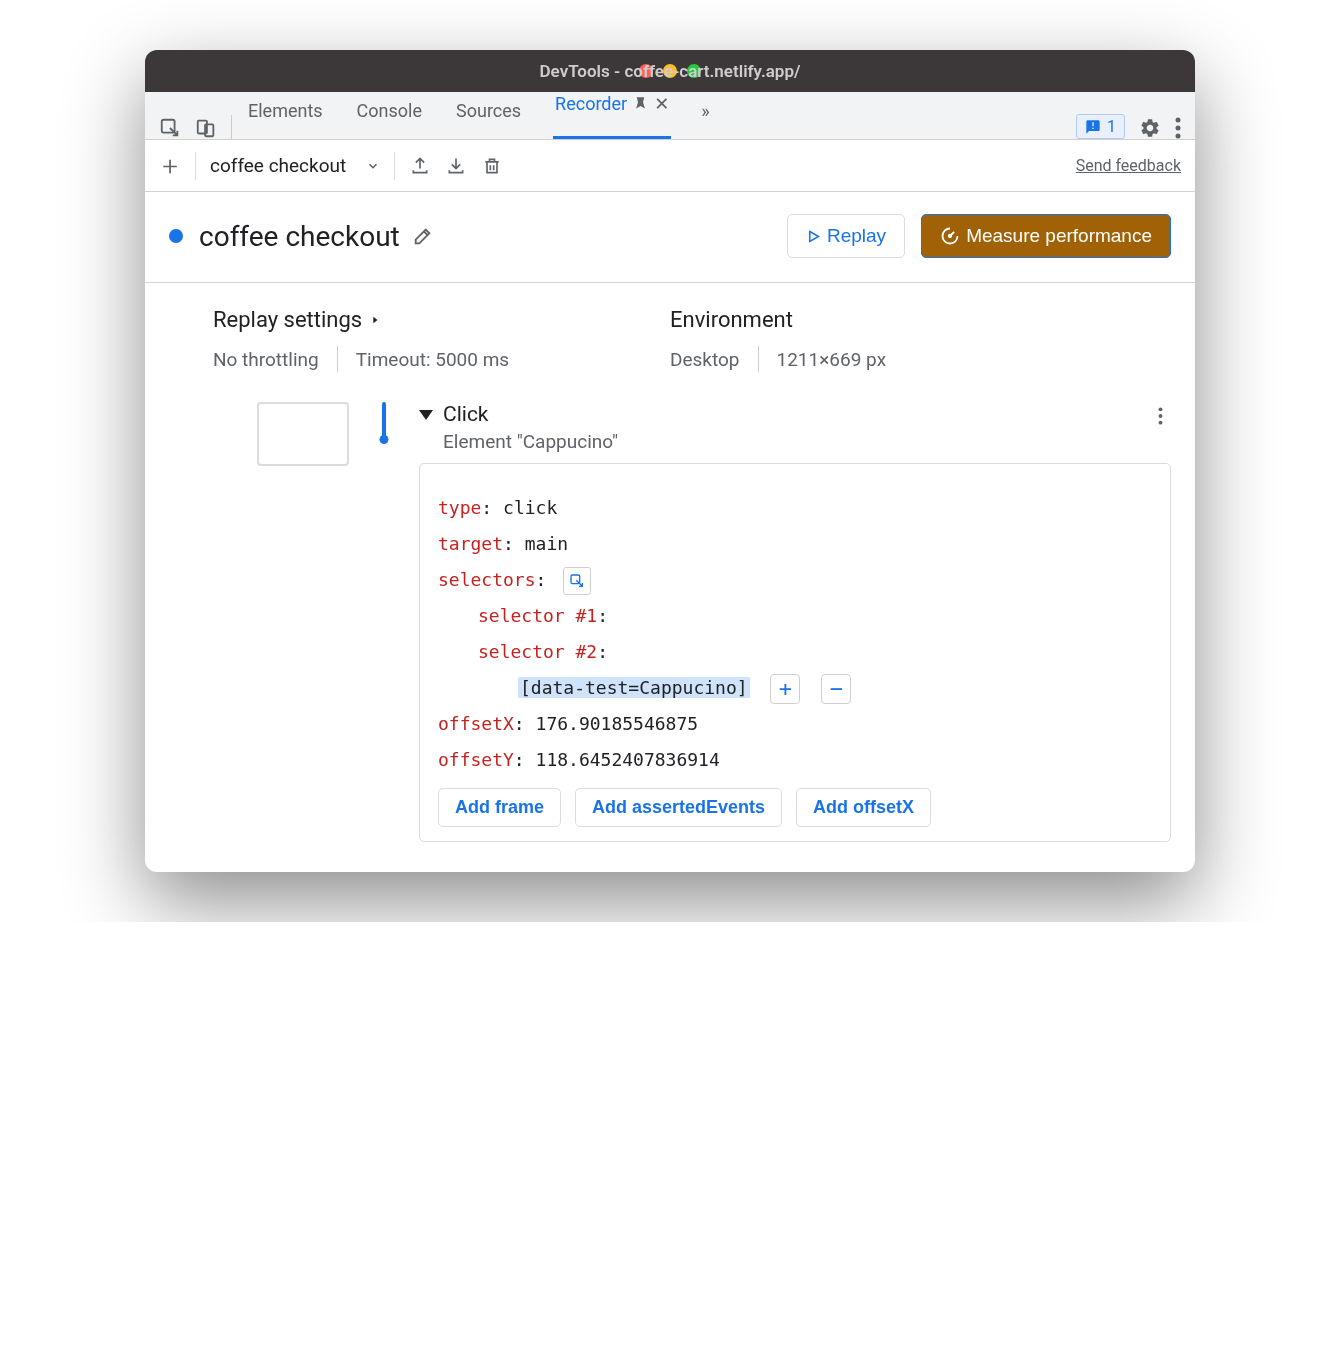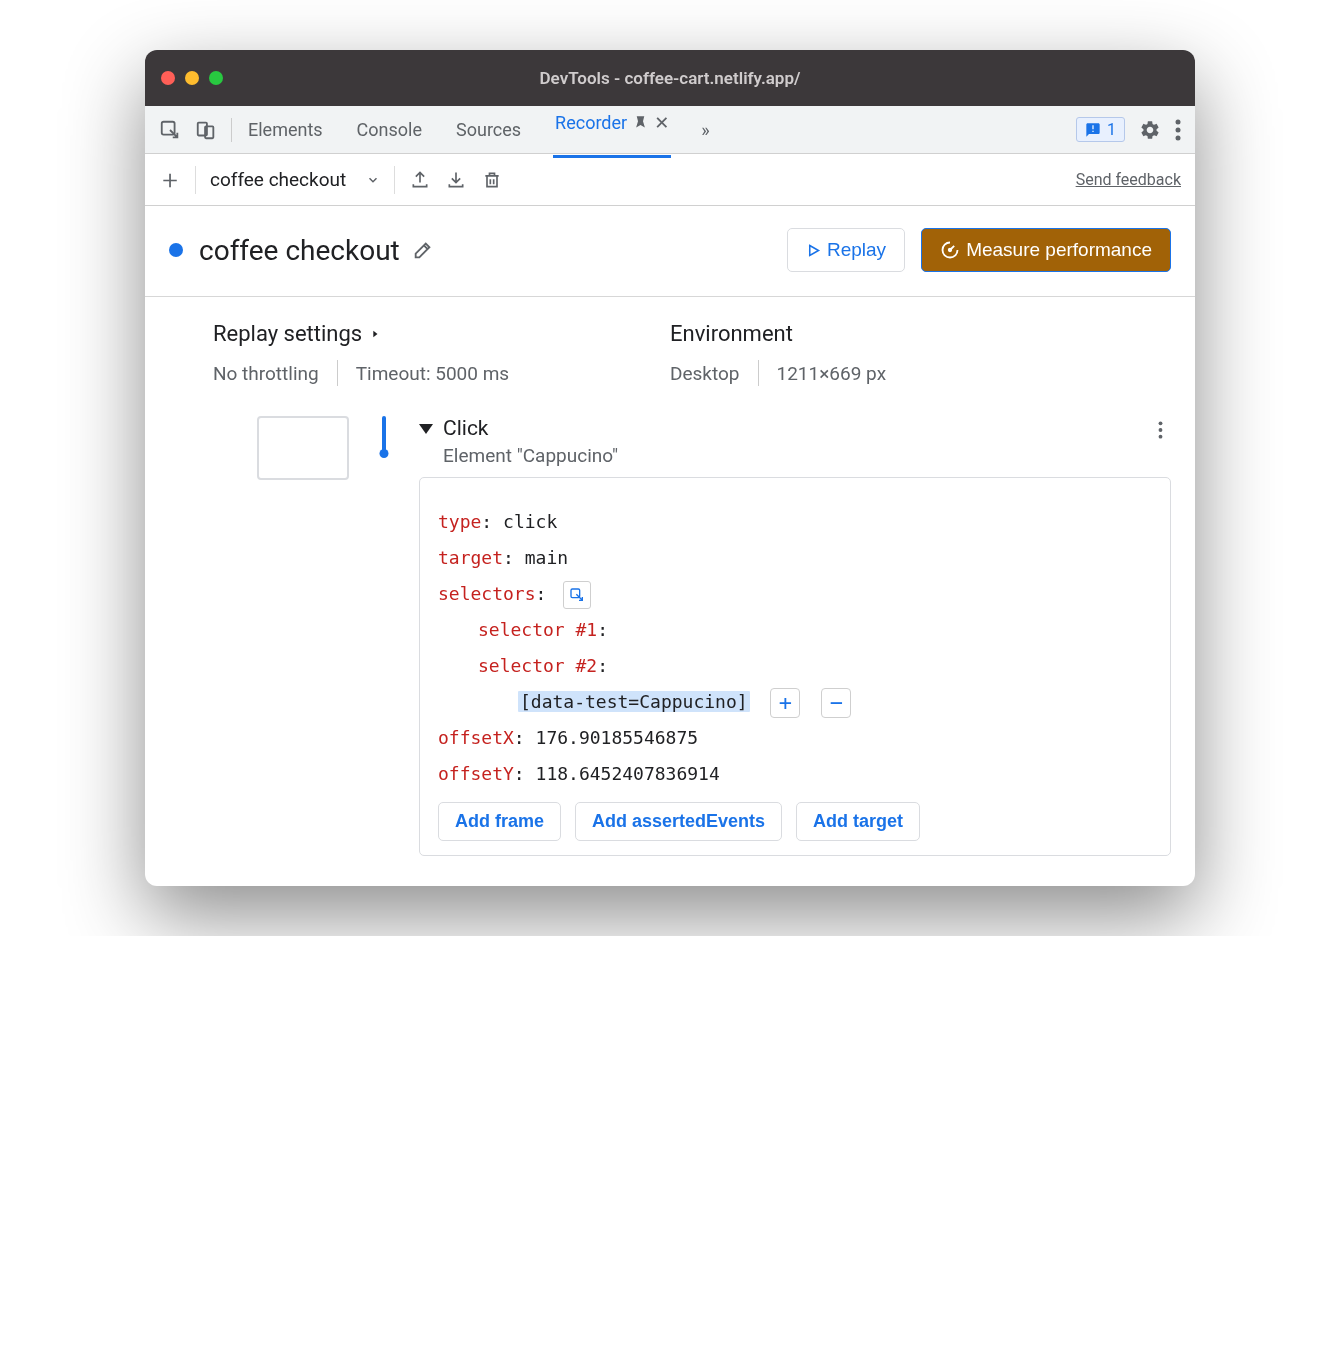--- a/index.html
+++ b/index.html
@@ -12,42 +12,43 @@
 }
 .window {
   width: 1050px;
   border-radius: 12px;
   overflow: hidden;
   box-shadow: 0 30px 80px rgba(0,0,0,0.45);
   background: #fff;
 }
 .titlebar {
   background: #3c383a;
-  height: 56px;
+  height: 42px;
   display: flex;
   align-items: center;
   padding: 0 16px;
   position: relative;
+  justify-content: center;
 }
 .traffic { display: flex; gap: 10px; }
 .dot { width: 14px; height: 14px; border-radius: 50%; }
 .dot.red { background: #ff5f57; }
 .dot.yellow { background: #febc2e; }
 .dot.green { background: #28c840; }
 .titlebar-title {
   position: absolute; left: 0; right: 0; text-align: center;
   color: #d0cccd; font-size: 17px; font-weight: 600;
   pointer-events: none;
 }
 .toolbar {
   background: #f1f3f4;
   border-bottom: 1px solid #d0d0d0;
   height: 48px;
   display: flex;
-  align-items: center;
+  align-items: flex-end;
   padding: 0 14px;
   gap: 14px;
 }
 .tool-icon {
   width: 22px; height: 22px;
   display: flex; align-items: center; justify-content: center;
   color: #5f6368;
 }
 .tool-divider { width: 1px; height: 24px; background: #ccc; }
 .tabs { display: flex; gap: 30px; align-items: center; flex: 1; }
@@ -401,19 +402,19 @@
         <div class="indent2">
           <span class="val selected-chip">[data-test=Cappucino]</span>
           <span class="pm-btn">+</span>
           <span class="pm-btn">−</span>
         </div>
         <div><span class="key">offsetX</span><span class="val">: </span><span class="val">176.90185546875</span></div>
         <div><span class="key">offsetY</span><span class="val">: </span><span class="val">118.6452407836914</span></div>
         <div class="add-btns">
           <button class="add-btn">Add frame</button>
           <button class="add-btn">Add assertedEvents</button>
-          <button class="add-btn">Add target</button>
+          <button class="add-btn">Add offsetX</button>
         </div>
       </div>
     </div>
   </div>
 
 </div>
 
 </body></html>

